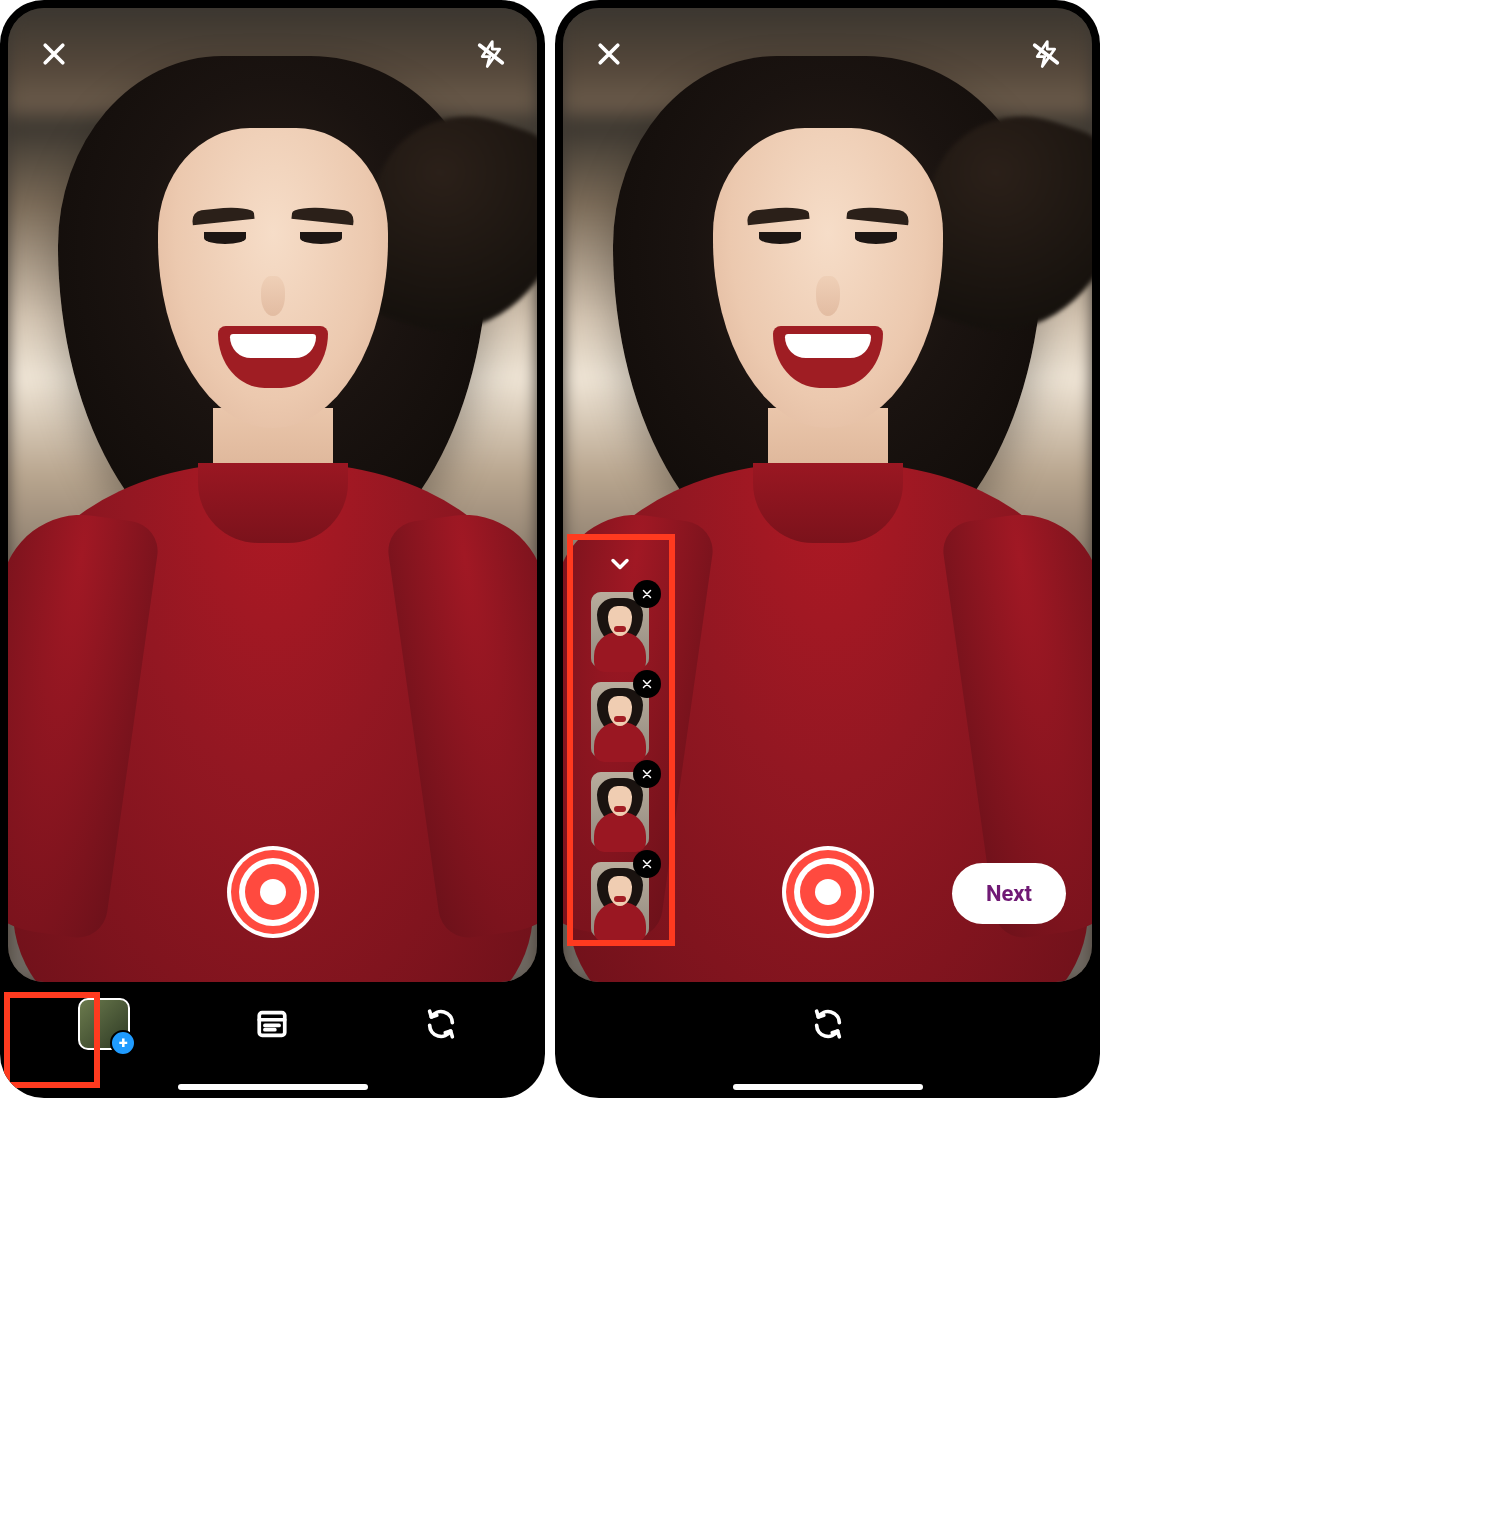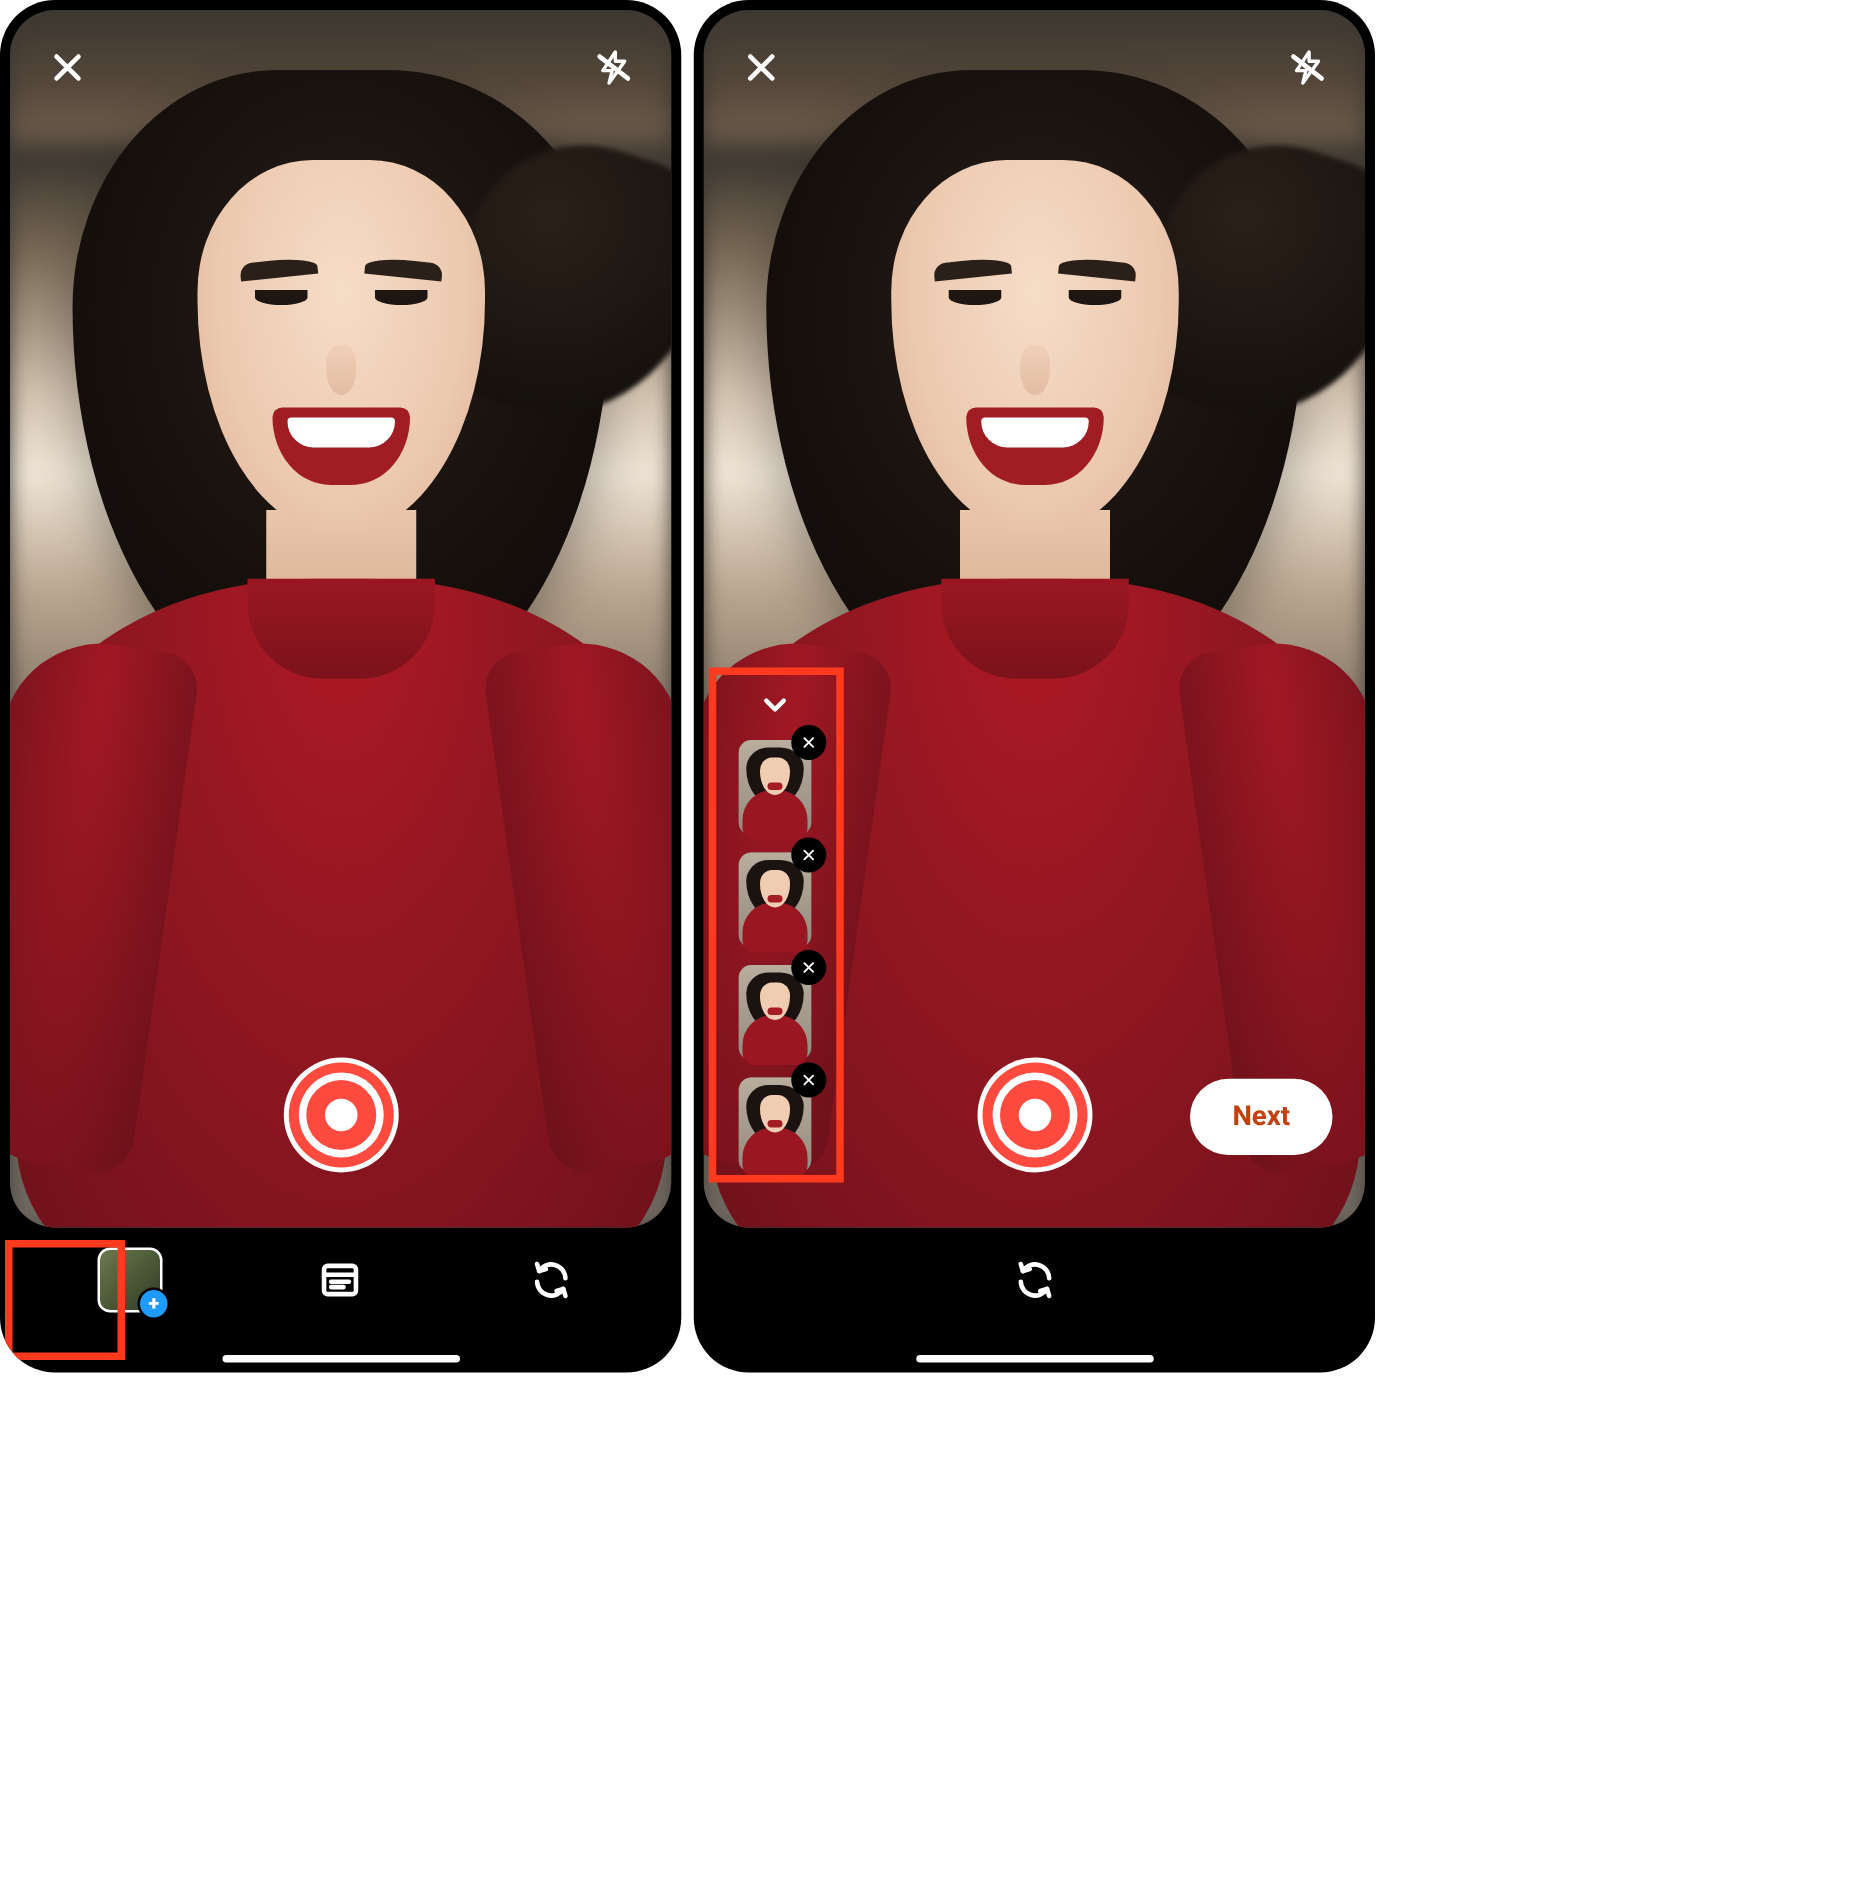--- a/index.html
+++ b/index.html
@@ -149,21 +149,21 @@
     display:flex; align-items:center; justify-content:center;
   }
   .shutter .ring1 { position:absolute; inset:4px; border-radius:50%; background:#ff4a3f;}
   .shutter .ring2 { position:absolute; inset:12px; border-radius:50%; background:#fff;}
   .shutter .ring3 { position:absolute; inset:18px; border-radius:50%; background:#ff4a3f;}
   .shutter .dot   { position:absolute; width:26px; height:26px; border-radius:50%; background:#fff;}
 
   
   .next-btn {
     position:absolute; right:26px; bottom:58px;
-    background:#ffffff; color:#c2410c; font-weight:700; font-size:22px;
+    background:#ffffff; color:#701a75; font-weight:700; font-size:22px;
     padding:18px 34px; border-radius:40px;
   }
 
   
   .bottom-bar {
     position:absolute; left:0; right:0; bottom:0; height:116px;
     display:flex; align-items:center; justify-content:space-around;
     padding:0 20px 16px 20px;
   }
   .bottom-slot { width:60px; height:60px; display:flex; align-items:center; justify-content:center;}

